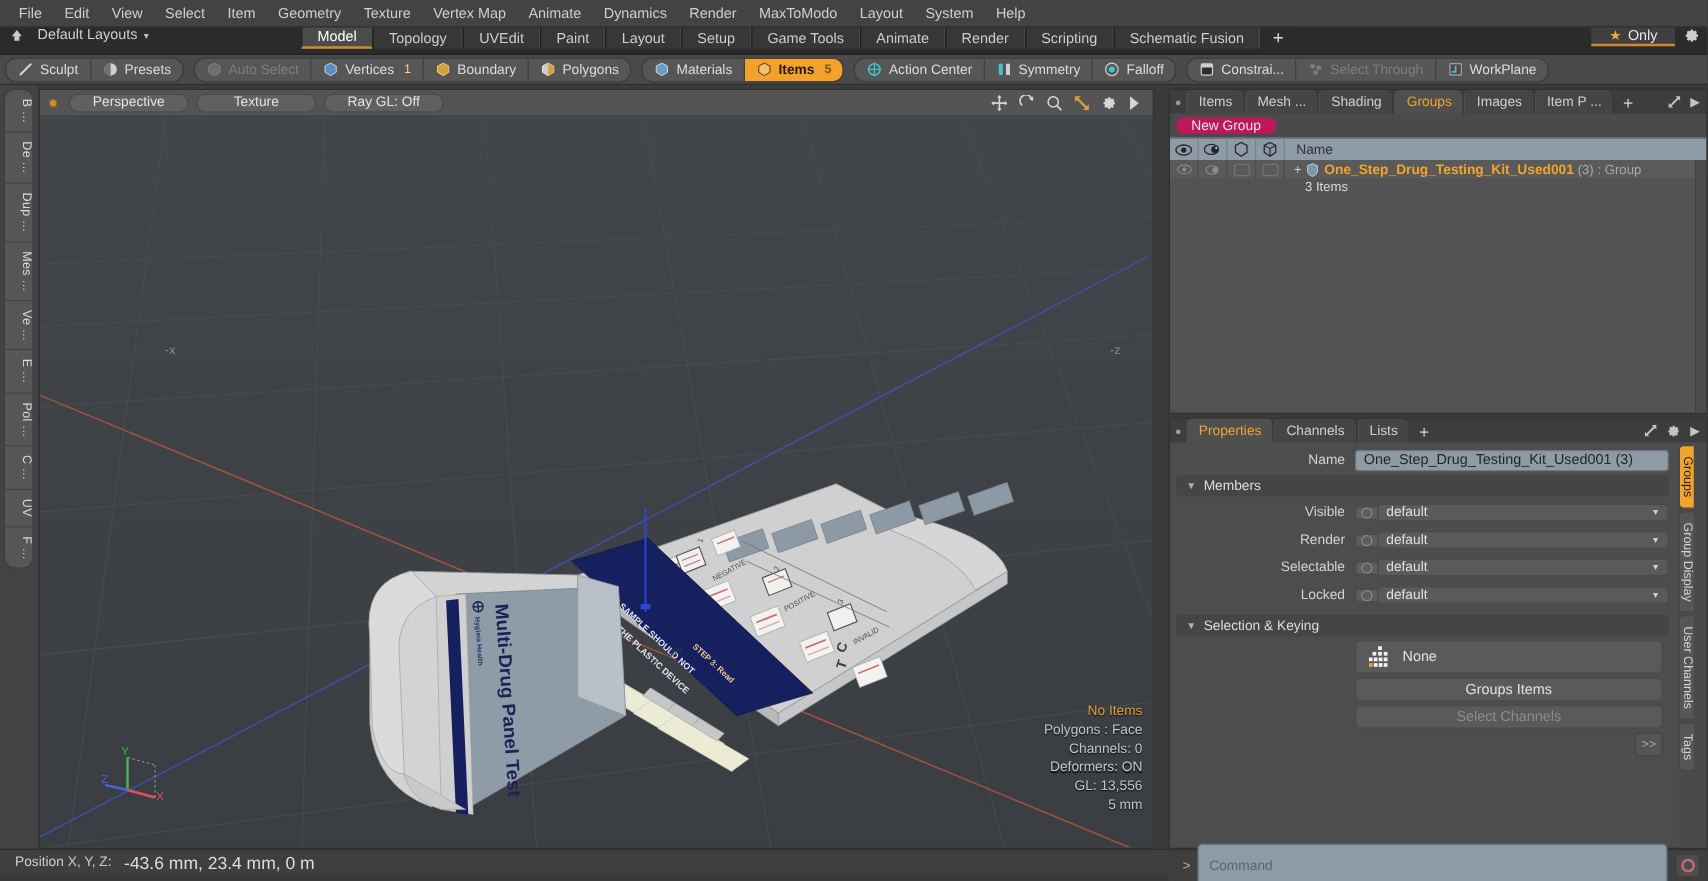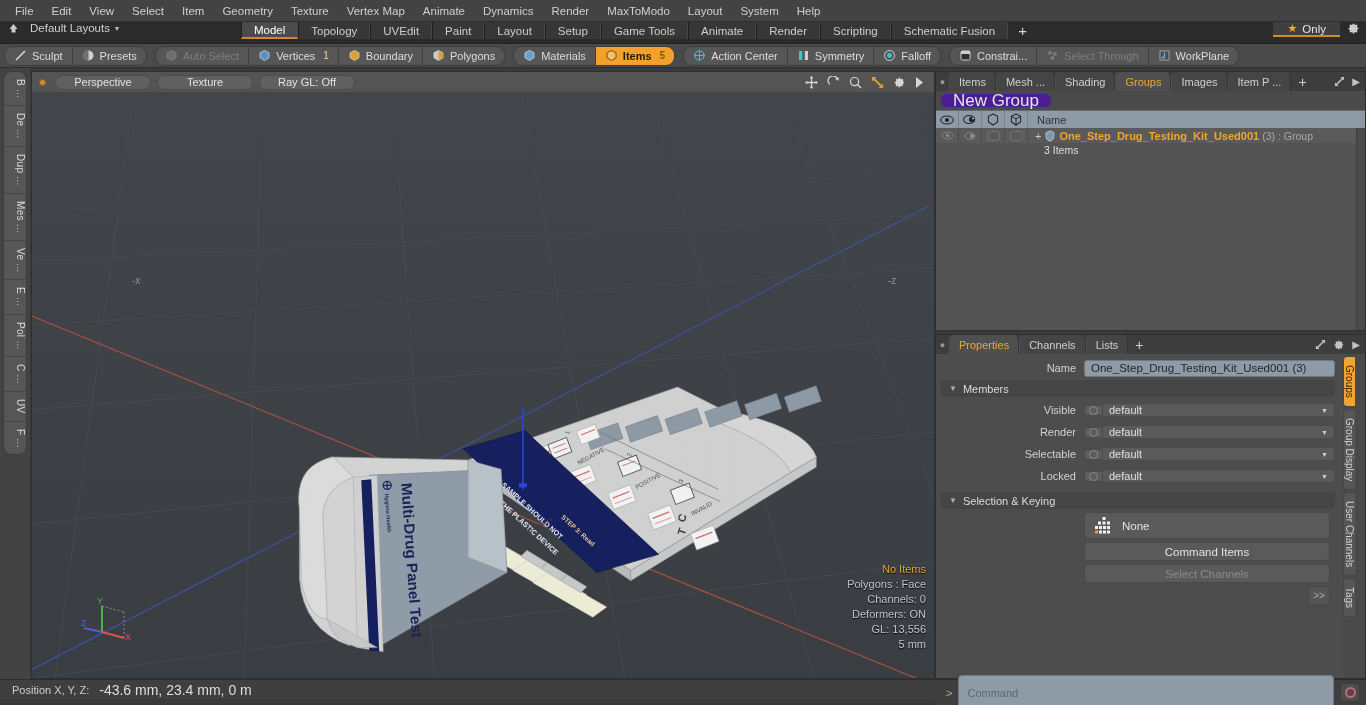--- a/index.html
+++ b/index.html
@@ -88,21 +88,21 @@
     display: flex; flex-direction: column; width: 24px;
   }
   .vtab {
     writing-mode: vertical-rl; text-orientation: mixed;
     font-size: 10px; color: #dadada; padding: 7px 0; text-align: center;
     border-bottom: 1px solid #454545; white-space: nowrap; letter-spacing: .3px;
   }
   .vtab:last-child { border-bottom: none; }
 
   
-  .vpcol { flex: 1; display: flex; flex-direction: column; min-width: 0; padding: 3px 0 0 1px; }
+  .vpcol { flex: 1; display: flex; flex-direction: column; min-width: 0; padding: 3px 12px 0 1px; }
   .vpframe { flex: 1; display: flex; flex-direction: column; background: #4a4a4a; border: 1px solid #2f2f2f; min-height: 0; }
   .vphdr { height: 20px; background: #545454; display: flex; align-items: center; padding: 0 4px; gap: 6px; flex: none; }
   .vp-dot { width: 7px; height: 7px; border-radius: 50%; background: #c9902f; border: 1px solid #8a6520; margin: 0 3px; }
   .pill {
     height: 15px; min-width: 96px; padding: 0 10px; border-radius: 8px; background: #606060;
     border: 1px solid #4b4b4b; color: #e2e2e2; font-size: 11px; display: flex;
     align-items: center; justify-content: center; white-space: nowrap;
   }
   .vphdr .grow { flex: 1; }
   .vpicons { display: flex; align-items: center; gap: 9px; padding-right: 6px; color: #d6d6d6; }
@@ -136,22 +136,22 @@
     background: #454545; border-right: 1px solid #343434; border-left: 1px solid #505050;
     border-top-left-radius: 5px; border-top-right-radius: 5px; white-space: nowrap;
   }
   .ptab.active { background: #4f4f4f; color: #f0a52e; }
   .ptab.plus { background: #3d3d3d; border: none; color: #d4d4d4; font-size: 14px; padding: 0 7px; }
   .ptabs .grow { flex: 1; background: #3d3d3d; }
   .ptabs .corner { display: flex; align-items: center; gap: 7px; padding-right: 5px; color: #c4c4c4; font-size: 10px; }
 
   .newgroup-row { height: 19px; background: #4a4a4a; display: flex; align-items: center; padding: 2px 4px; flex: none; }
   .btn-pill {
-    height: 15px; padding: 0 12px; border-radius: 7px; background: #4c1d95; border: 1px solid #494949;
-    display: flex; align-items: center; font-size: 17px; color: #e4e4e4; white-space: nowrap;
+    height: 15px; padding: 0 12px; border-radius: 7px; background: #be185d; border: 1px solid #494949;
+    display: flex; align-items: center; font-size: 11px; color: #e4e4e4; white-space: nowrap;
   }
 
   .gridhdr { height: 18px; background: #8e9aa6; display: flex; align-items: stretch; flex: none; border-top: 1px solid #5f6a74; }
   .gcell { width: 23px; display: flex; align-items: center; justify-content: center; border-right: 1px solid #76828e; }
   .gname { flex: 1; display: flex; align-items: center; padding-left: 9px; font-size: 11px; color: #2d3339; }
 
   .gridbody { flex: 1; background: #535353; overflow: hidden; position: relative; }
   .grow-row { height: 15px; display: flex; align-items: stretch; background: #5a5a5a; }
   .grow-row .gcell { border-right: 1px solid #4c4c4c; }
   .chipbox { width: 13px; height: 10px; border: 1px solid #747474; border-radius: 3px; }
@@ -913,21 +913,21 @@
                     <rect x="8" y="10" width="3" height="3" fill="#f2f2f2"></rect>
                     <rect x="12" y="10" width="3" height="3" fill="#f2f2f2"></rect>
                     <rect x="0" y="14.5" width="3" height="3" fill="#e8a33c"></rect>
                     <rect x="4" y="14.5" width="3" height="3" fill="#f2f2f2"></rect>
                     <rect x="8" y="14.5" width="3" height="3" fill="#f2f2f2"></rect>
                     <rect x="12" y="14.5" width="3" height="3" fill="#f2f2f2"></rect>
                   </svg>
                 </span>
                 <span>None</span>
               </div>
-              <div class="mini-btn">Command Items</div>
+              <div class="mini-btn">Groups Items</div>
               <div class="mini-btn dim">Select Channels</div>
               <div class="chev-row">
                 <div class="chev-btn">&gt;&gt;</div>
               </div>
             </div>
           </div>
 
           <div class="rightrail">
             <div class="rtab active">Groups</div>
             <div class="rtab">Group Display</div>

